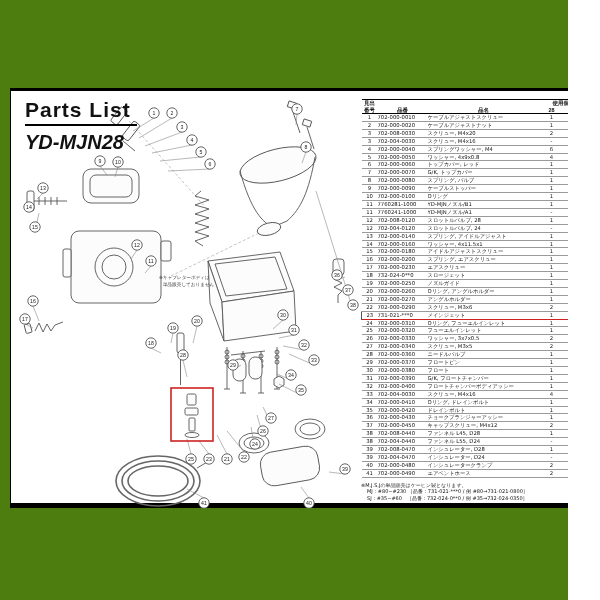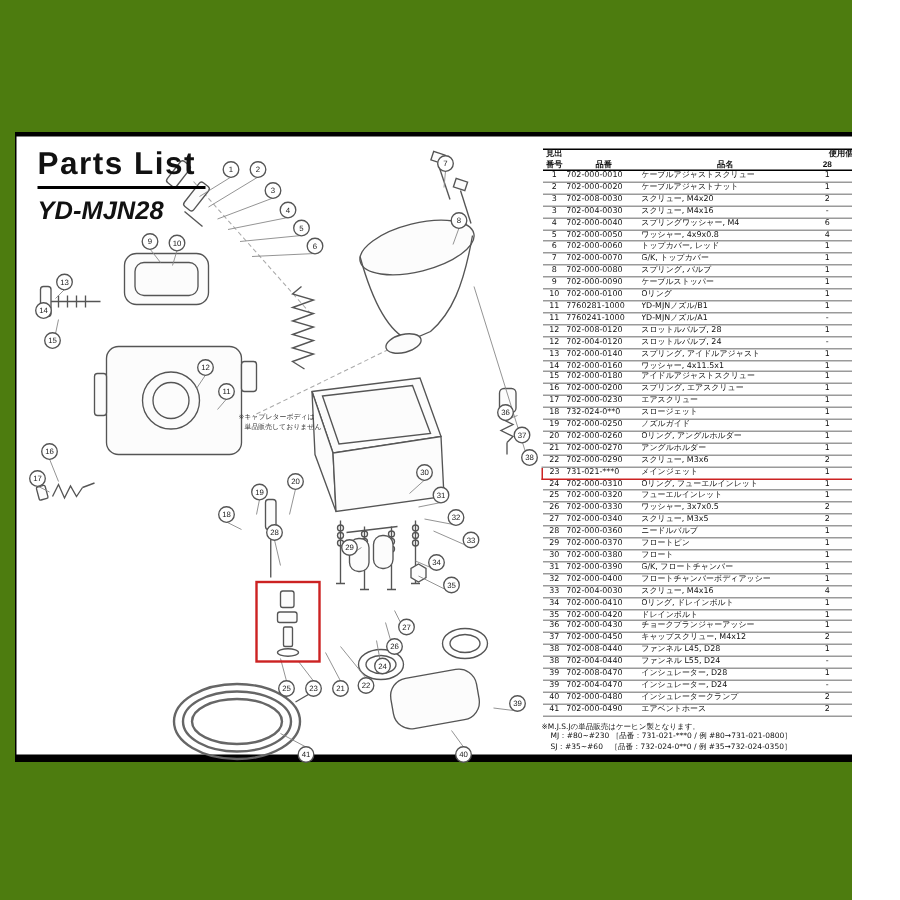--- a/index.html
+++ b/index.html
@@ -3,21 +3,21 @@
 <meta charset="utf-8">
 <style>
   html,body{margin:0;padding:0;background:#fff;width:600px;height:600px;
     font-family:"Liberation Sans","DejaVu Sans",sans-serif;}
   .page{position:relative;width:568px;height:600px;background:#4d7c0f;overflow:hidden;}
   .sheet{position:absolute;left:10px;top:88px;width:578px;height:420px;background:#fff;
     border:1.5px solid #000;border-top-width:3px;border-bottom-width:5px;box-sizing:border-box;}
   .titleblock{position:absolute;left:14px;top:7px;z-index:3;}
   .title{font-size:21px;font-weight:bold;letter-spacing:1px;color:#111;
     border-bottom:2.5px solid #000;padding:0 6px 2px 0;display:inline-block;}
-  .model{font-size:17px;font-weight:bold;font-style:italic;color:#111;line-height:1.25;margin-top:2px;}
+  .model{font-size:20px;font-weight:bold;font-style:italic;color:#111;line-height:1.25;margin-top:2px;}
   .models{margin-top:4px;}
   svg.diagram{position:absolute;left:0;top:0;width:360px;height:418px;}
   .tablewrap{position:absolute;left:350px;top:8px;width:226px;}
   table.parts{width:226px;border-collapse:collapse;table-layout:fixed;}
   table.parts col.c1{width:16px}table.parts col.c2{width:50px}table.parts col.c3{width:112px}
   table.parts col.c4{width:24px}table.parts col.c5{width:24px}
   table.parts th{font-size:5.5px;font-weight:bold;color:#111;line-height:6.5px;padding:0;
     border-bottom:1.2px solid #000;vertical-align:bottom;}
   table.parts thead tr:first-child th{border-top:1.8px solid #000;}
   table.parts th.qsub{border-bottom:1.2px solid #000;}

